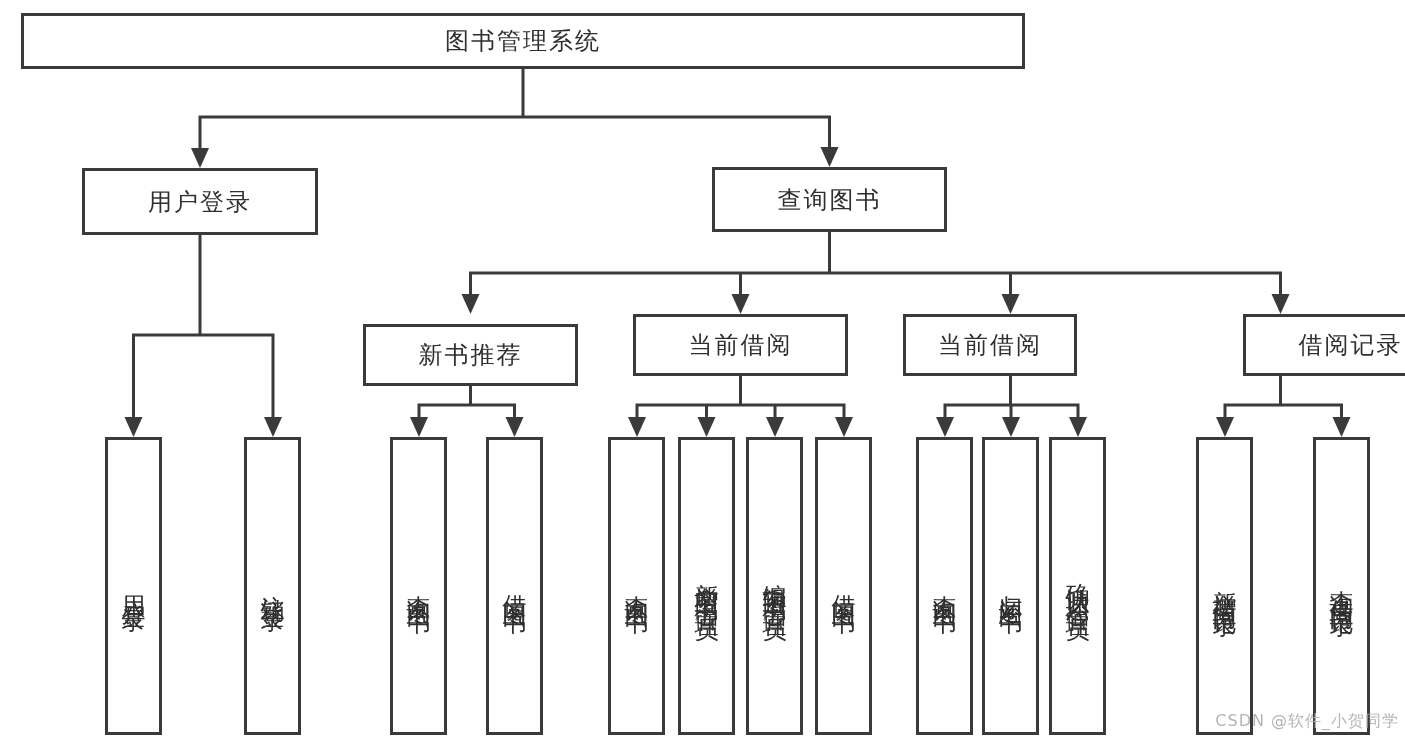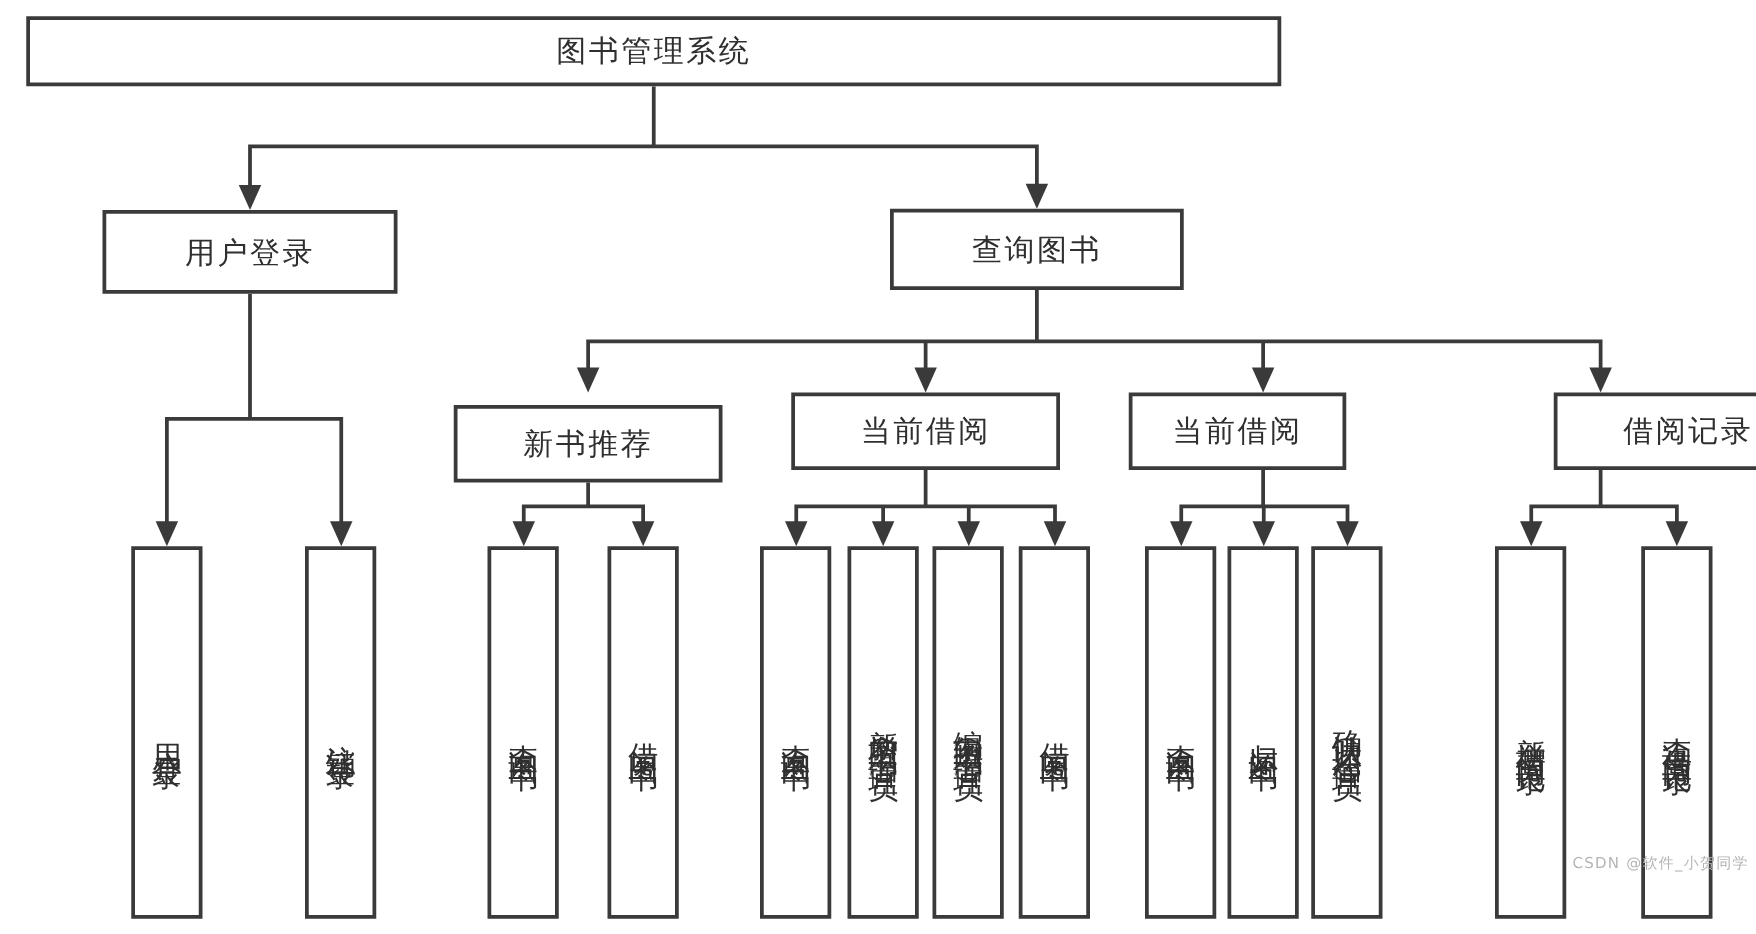--- a/index.html
+++ b/index.html
@@ -32,22 +32,22 @@
     white-space:nowrap;
   }
   .node.v{
     writing-mode:vertical-rl;
     letter-spacing:5px;
     white-space:normal;
   }
   #watermark{
     position:absolute;
     right:6px;
-    top:682px;
-    font-size:12px;
+    top:711px;
+    font-size:16px;
     color:var(--wm);
     letter-spacing:1px;
     white-space:nowrap;
   }
 </style>
 </head>
 <body>
 
 <div id="stage">
 

